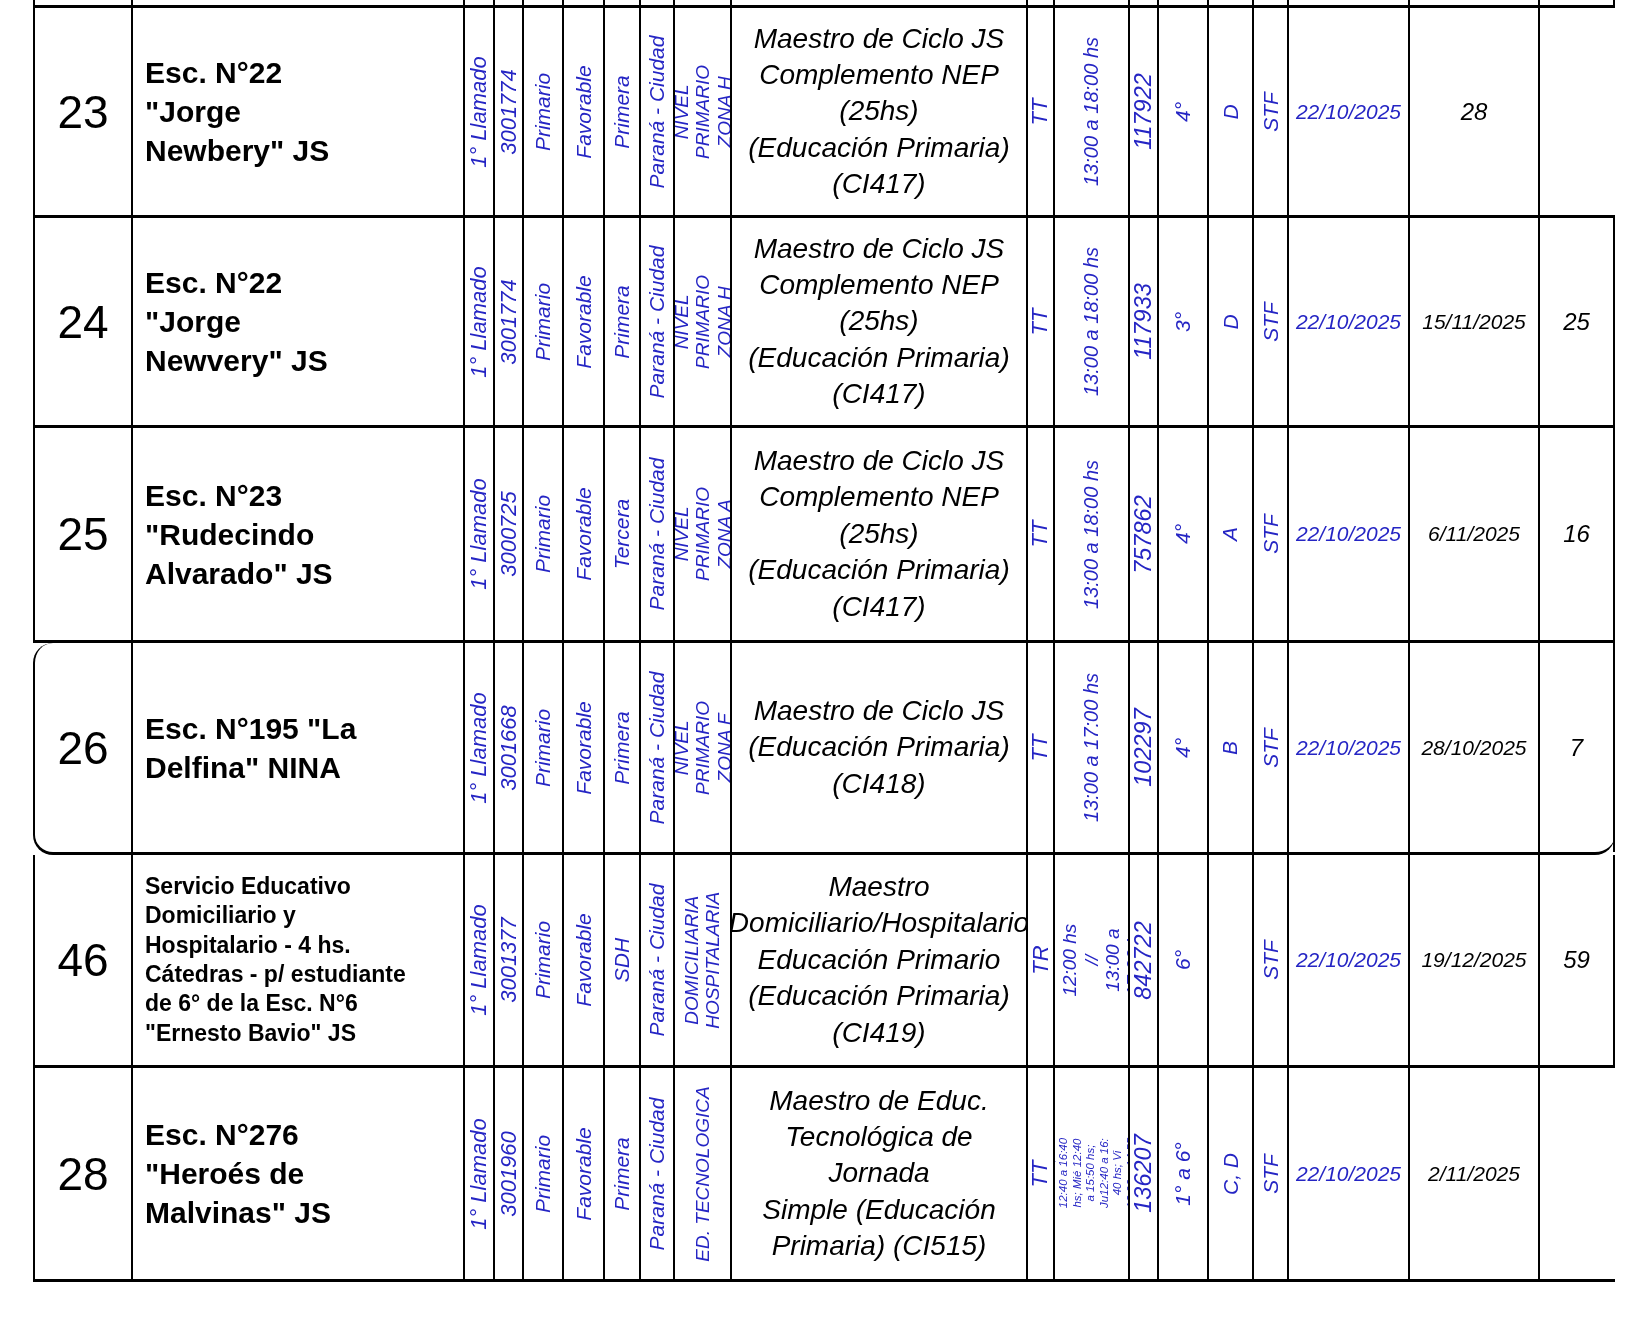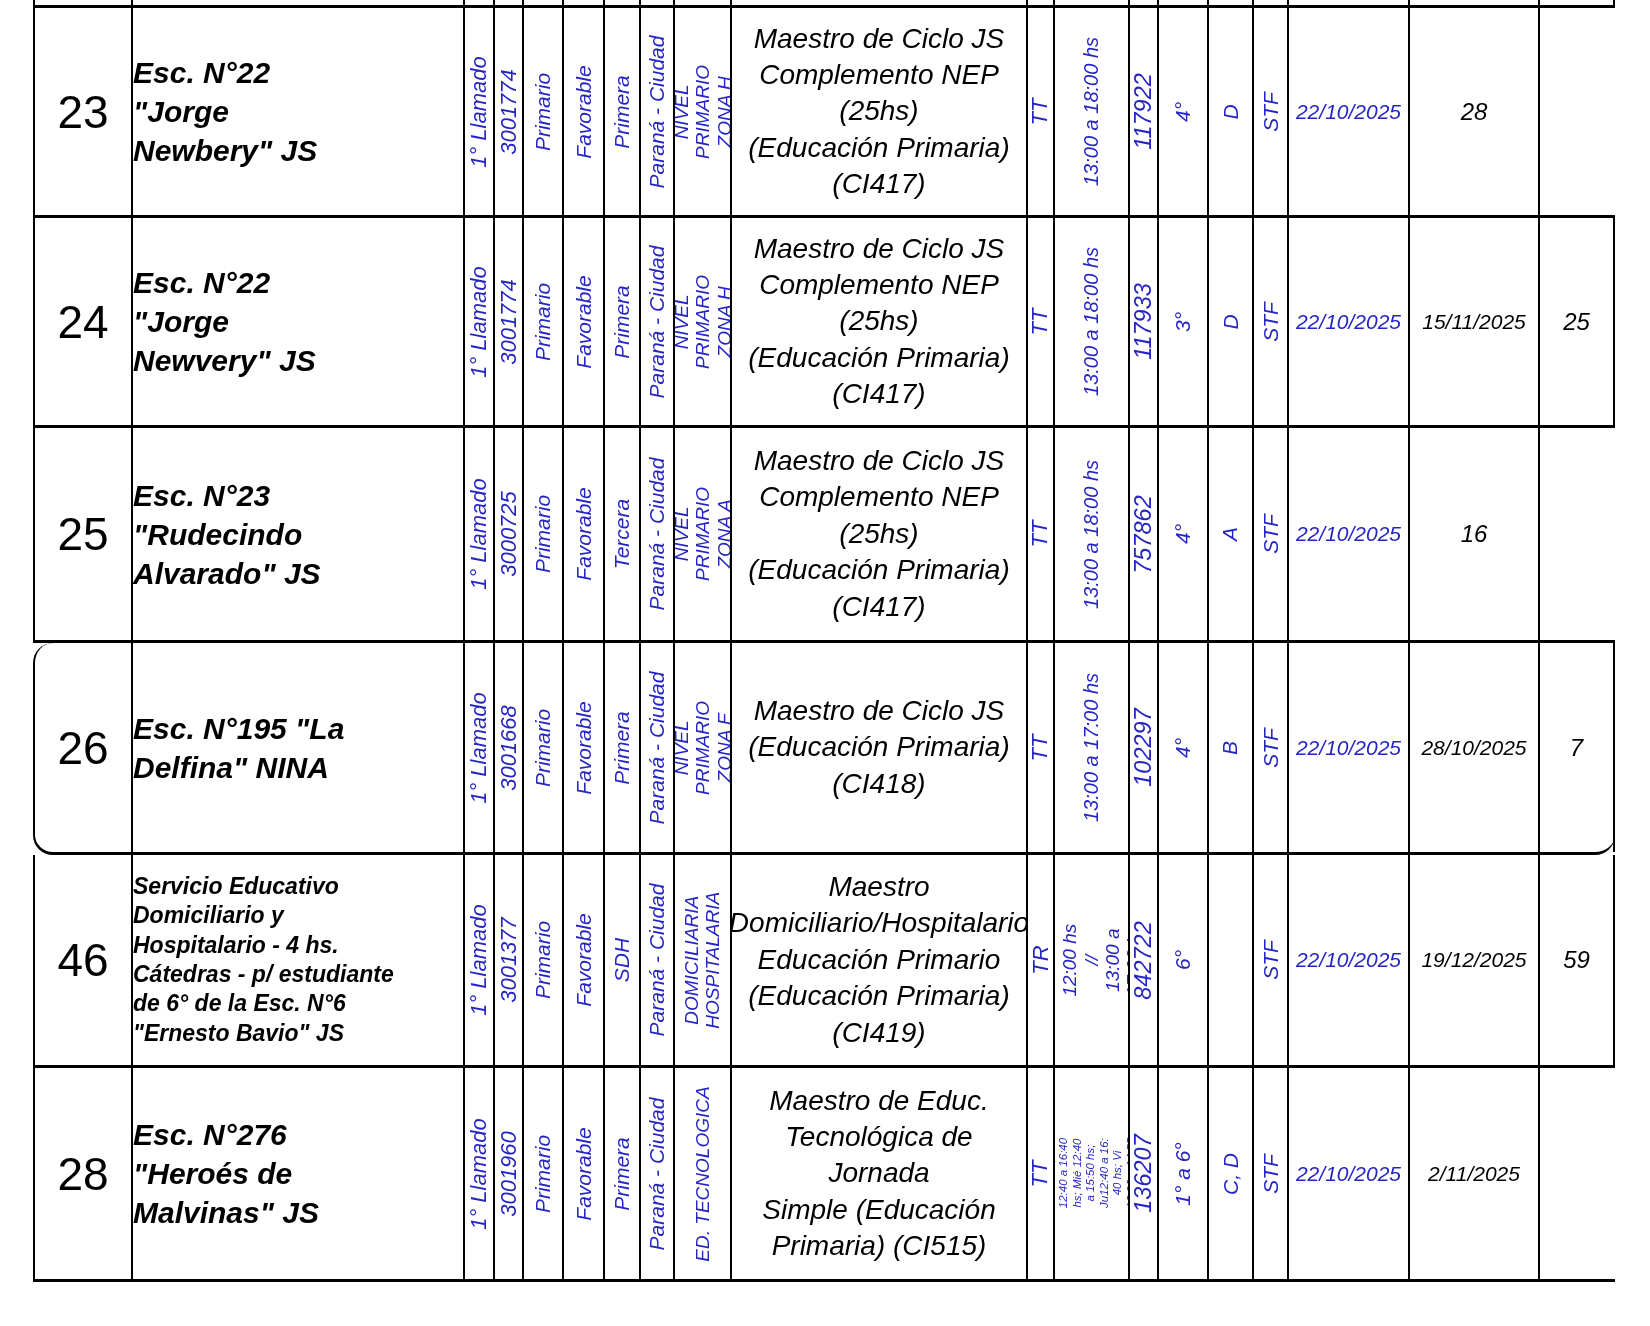--- a/index.html
+++ b/index.html
@@ -10,22 +10,22 @@
   .page{position:relative;width:1650px;height:1326px;background:#fff;overflow:hidden;
         font-family:"Liberation Sans",sans-serif;color:var(--ink);}
   .tbl{position:absolute;left:33px;top:0;}
   .row{display:grid;grid-template-columns:var(--cols);box-sizing:border-box;background:#fff;
        border-left:2px solid var(--line);border-bottom:3px solid var(--line);}
   .row.stub{height:8px;}
   .cell{border-right:2px solid var(--line);box-sizing:border-box;display:flex;
         align-items:center;justify-content:center;overflow:hidden;}
   .num{font-size:46px;color:var(--ink);}
   .cschool{justify-content:flex-start;}
-  .school{font-style:italic;font-weight:bold;font-size:30px;line-height:1.3;
-          white-space:pre-line;}
+  .school{font-weight:bold;font-size:30px;line-height:1.3;
+          white-space:pre-line;padding-left:12px;}
   .school.small{font-size:23px;line-height:1.28;}
   .pos{font-style:italic;font-weight:normal;font-size:28px;line-height:1.3;
        white-space:pre-line;text-align:center;padding:0 6px;}
   .vtext{transform:rotate(-90deg);white-space:nowrap;font-style:italic;color:var(--blue);}
   .t23{font-size:23.5px}.t22{font-size:22px}.t21{font-size:21px}.t20{font-size:20px}.t19z{font-size:19px}
   .multi{white-space:pre-line;text-align:center;width:200px;line-height:1.12;}
   .s19{font-size:19px;}
   .tiny{font-size:11.5px;line-height:1.18;width:208px;}
   .date{font-style:italic;font-size:21px;}
   .date.blue{color:var(--blue);}
@@ -275,20 +275,23 @@
     <div class="cell">
       <div class="vtext t21">A</div>
     </div>
     <div class="cell">
       <div class="vtext t21">STF</div>
     </div>
     <div class="cell">
       <div class="date blue">22/10/2025</div>
     </div>
     <div class="cell">
+      <div class="date black">6/11/2025</div>
+    </div>
+    <div class="cell">
       <div class="days">16</div>
     </div>
   </div>
       <div class="row" style="height: 212px; border-radius: 20px;">
     <div class="cell">
       <div class="num">26</div>
     </div>
     <div class="cell cschool">
       <div class="school">Esc. N°195 "La
 Delfina" NINA</div>

